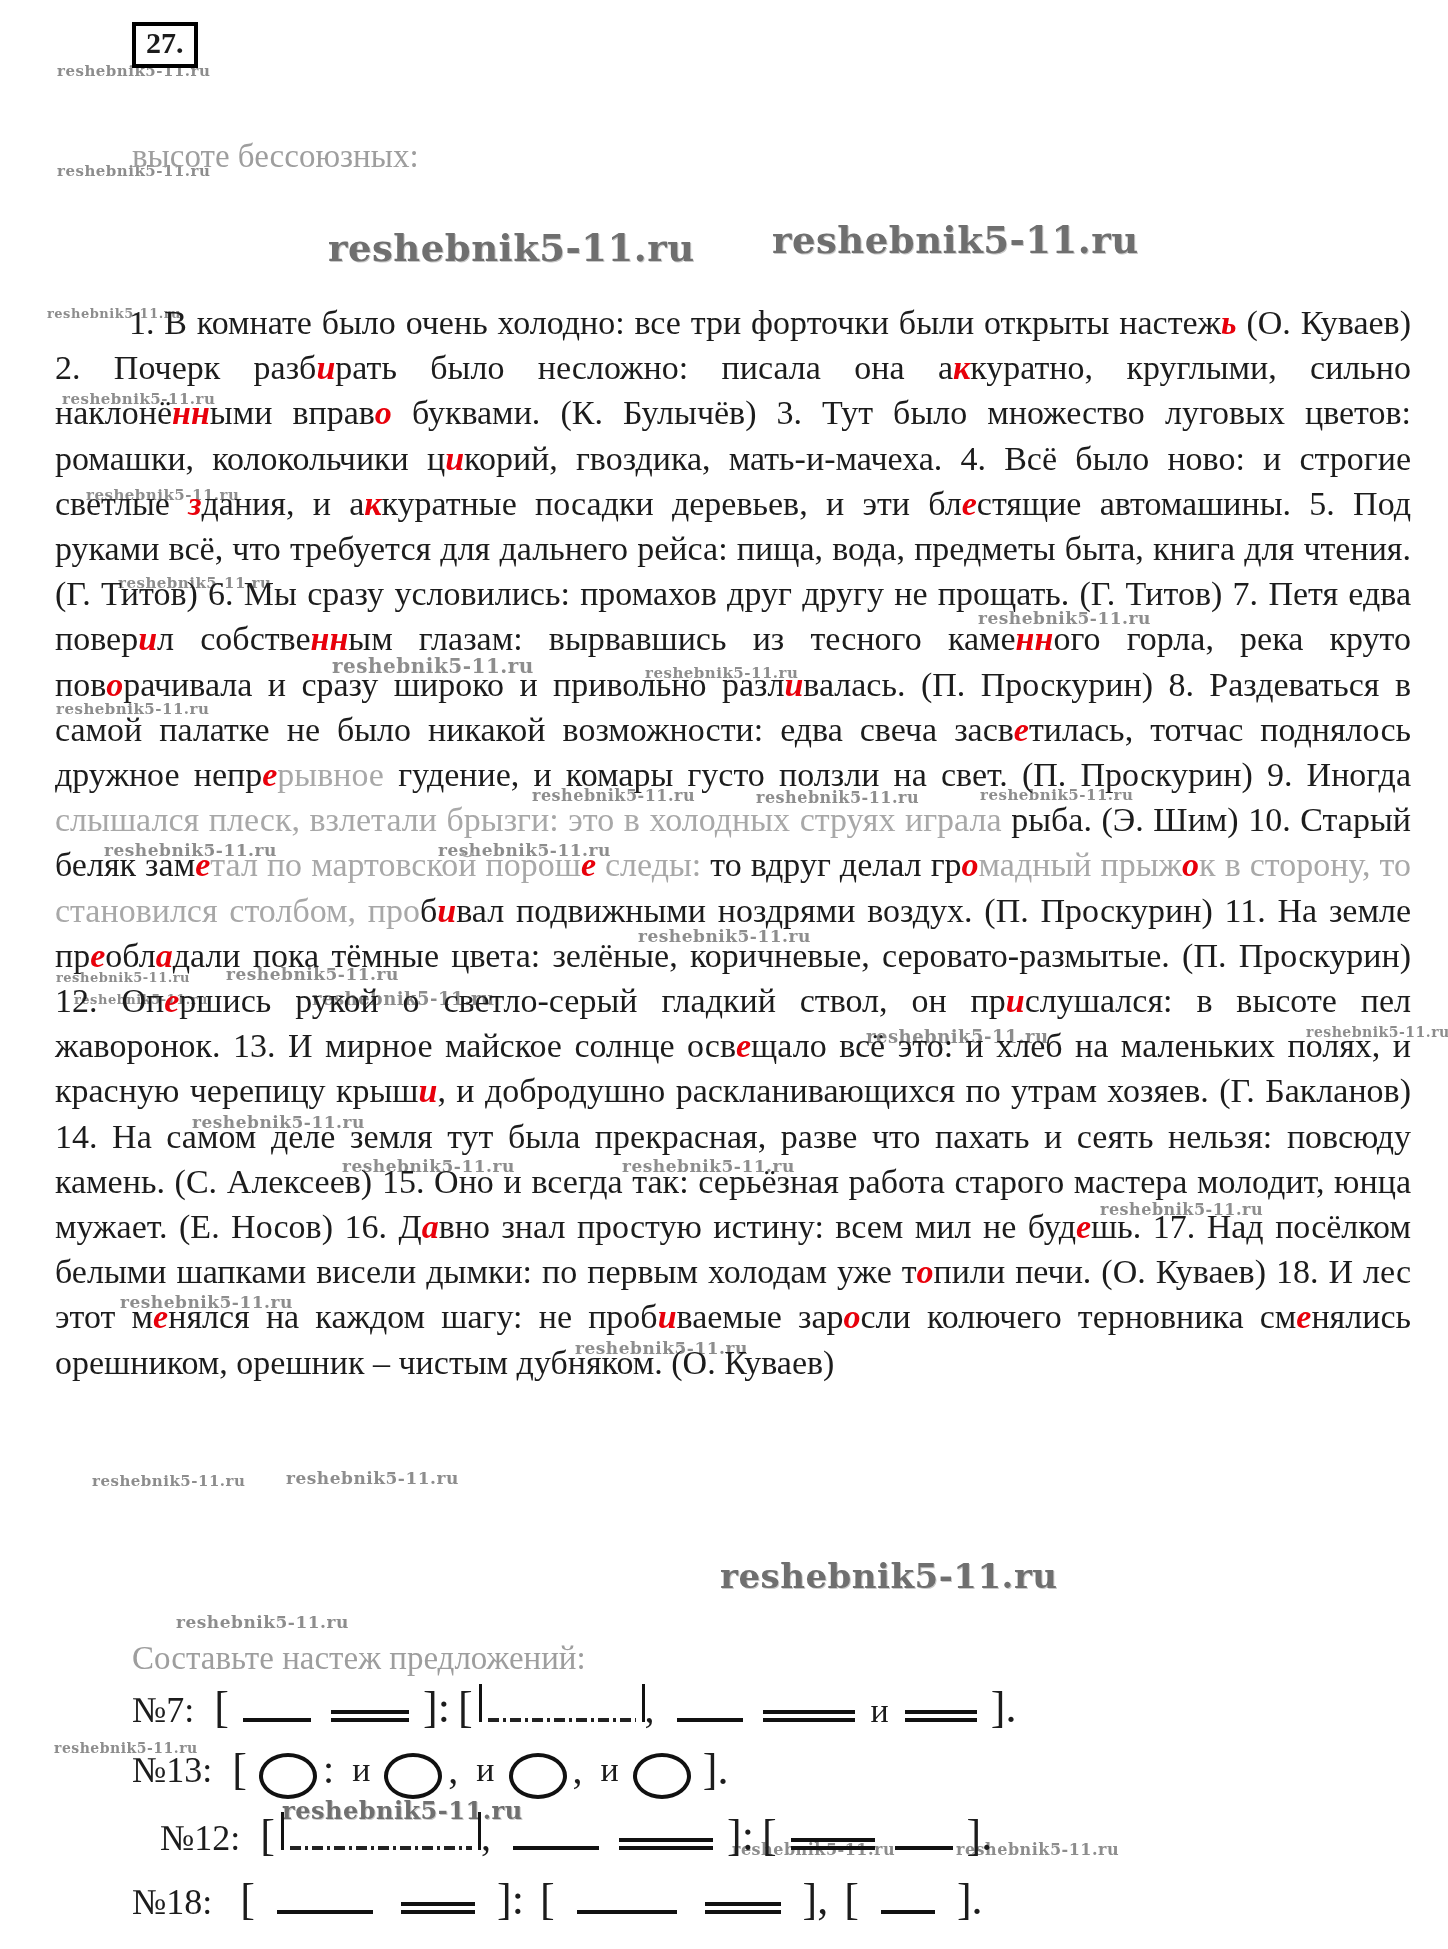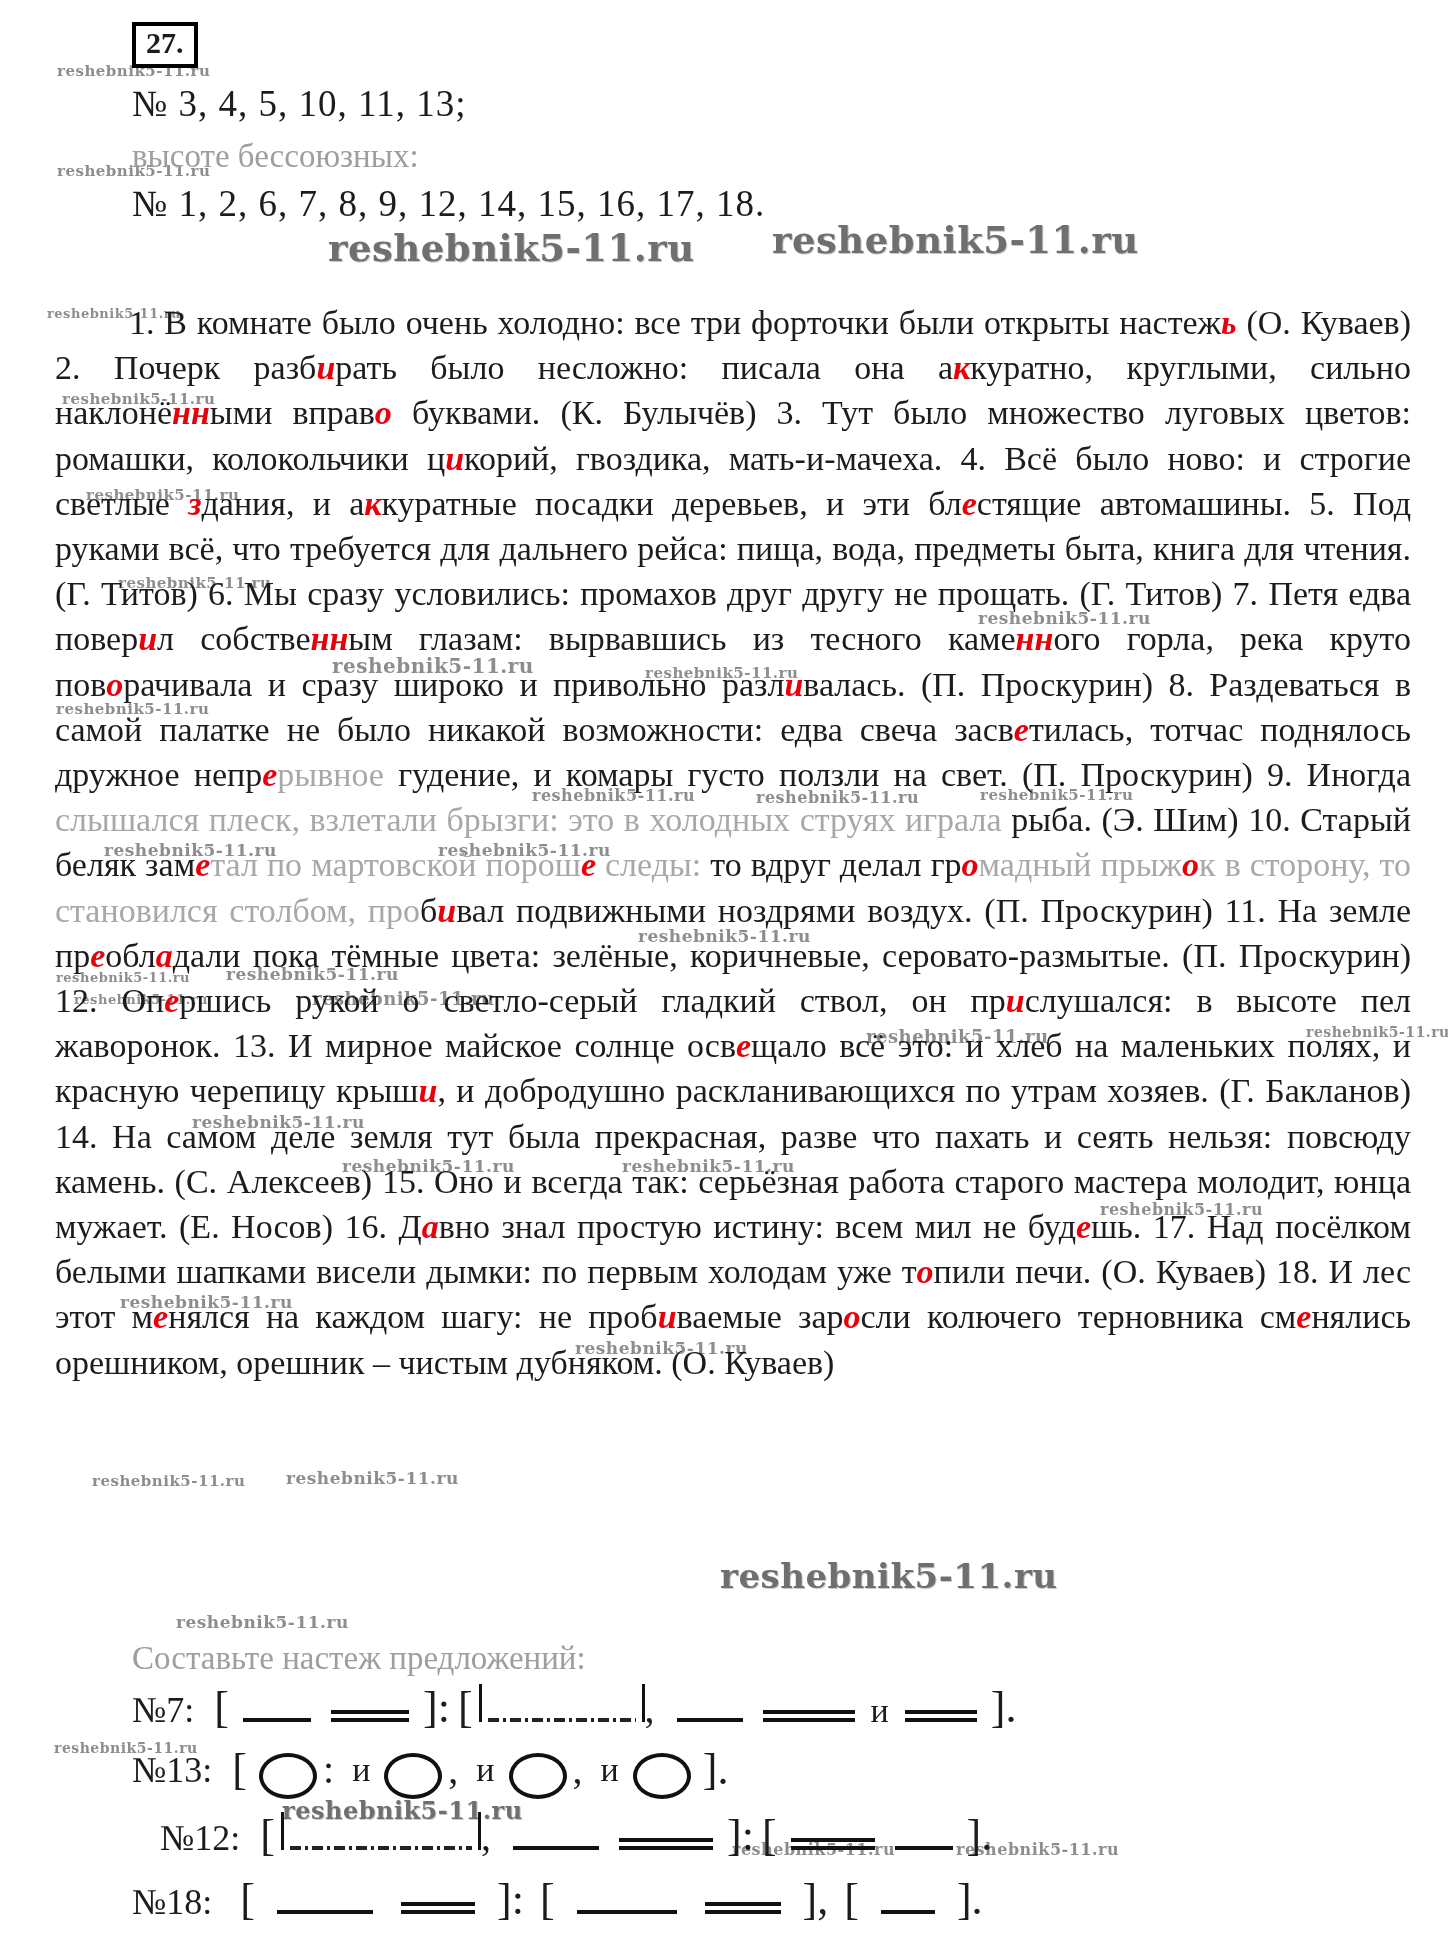--- a/index.html
+++ b/index.html
@@ -78,25 +78,23 @@
       <span class="wm wm-big" style="left: 720px; top: 1556px; font-size: 34px;">reshebnik5-11.ru</span>
       <span class="wm" style="left: 176px; top: 1612px; font-size: 17px;">reshebnik5-11.ru</span>
       <span class="wm" style="left: 54px; top: 1740px; font-size: 14px;">reshebnik5-11.ru</span>
       <span class="wm wm-big" style="left: 282px; top: 1796px; font-size: 24px;">reshebnik5-11.ru</span>
       <span class="wm" style="left: 732px; top: 1840px; font-size: 16px;">reshebnik5-11.ru</span>
       <span class="wm" style="left: 956px; top: 1840px; font-size: 16px;">reshebnik5-11.ru</span>
     </div>
 
   <div class="num-box">27.</div>
 
-  <div class="ans" style="top:82px;">№ 3, 4, 5, 10, 11, 13;</div>
 
   <div class="gray-label" style="top:138px;">высоте бессоюзных:</div>
 
-  <div class="ans" style="top:182px;">№ 1, 2, 6, 7, 8, 9, 12, 14, 15, 16, 17, 18.</div>
 
   <p class="body-text" id="bodyText"><span>1. В комнате было очень холодно: все три форточки были открыты настеж</span><span class="r">ь</span><span> (О. Куваев) 2. Почерк разб</span><span class="r">и</span><span>рать было несложно: писала она а</span><span class="r">к</span><span>куратно, круглыми, сильно наклонё</span><span class="r">нн</span><span>ыми вправ</span><span class="r">о</span><span> буквами. (К. Булычёв) 3. Тут было множество луговых цветов: ромашки, колокольчики ц</span><span class="r">и</span><span>корий, гвоздика, мать-и-мачеха. 4. Всё было ново: и строгие светлые </span><span class="r">з</span><span>дания, и а</span><span class="r">к</span><span>куратные посадки деревьев, и эти бл</span><span class="r">е</span><span>стящие автомашины. 5. Под руками всё, что требуется для дальнего рейса: пища, вода, предметы быта, книга для чтения. (Г. Титов) 6. Мы сразу условились: промахов друг другу не прощать. (Г. Титов) 7. Петя едва повер</span><span class="r">и</span><span>л собстве</span><span class="r">нн</span><span>ым глазам: вырвавшись из тесного каме</span><span class="r">нн</span><span>ого горла, река круто пов</span><span class="r">о</span><span>рачивала и сразу широко и привольно разл</span><span class="r">и</span><span>валась. (П. Проскурин) 8. Раздеваться в самой палатке не было никакой возможности: едва свеча засв</span><span class="r">е</span><span>тилась, тотчас поднялось дружное непр</span><span class="r">е</span><span class="g">рывное</span><span> гудение, и комары густо ползли на свет. (П. Проскурин) 9. Иногда </span><span class="g">слышался плеск, взлетали брызги: это в холодных струях играла</span><span> рыба. (Э. Шим) 10. Старый беляк зам</span><span class="r">е</span><span class="g">тал по мартовской порош</span><span class="r">е</span><span class="g"> следы:</span><span> то вдруг делал гр</span><span class="r">о</span><span class="g">мадный прыж</span><span class="r">о</span><span class="g">к в сторону, то становился столбом, про</span><span>б</span><span class="r">и</span><span>вал подвижными ноздрями воздух. (П. Проскурин) 11. На земле пр</span><span class="r">е</span><span>обл</span><span class="r">а</span><span>дали пока тёмные цвета: зелёные, коричневые, серовато-размытые. (П. Проскурин) 12. Оп</span><span class="r">е</span><span>ршись рукой о светло-серый гладкий ствол, он пр</span><span class="r">и</span><span>слушался: в высоте пел жаворонок. 13. И мирное майское солнце осв</span><span class="r">е</span><span>щало всё это: и хлеб на маленьких полях, и красную черепицу крыш</span><span class="r">и</span><span>, и добродушно раскланивающихся по утрам хозяев. (Г. Бакланов) 14. На самом деле земля тут была прекрасная, разве что пахать и сеять нельзя: повсюду камень. (С. Алексеев) 15. Оно и всегда так: серьёзная работа старого мастера молодит, юнца мужает. (Е. Носов) 16. Д</span><span class="r">а</span><span>вно знал простую истину: всем мил не буд</span><span class="r">е</span><span>шь. 17. Над посёлком белыми шапками висели дымки: по первым холодам уже т</span><span class="r">о</span><span>пили печи. (О. Куваев) 18. И лес этот м</span><span class="r">е</span><span>нялся на каждом шагу: не проб</span><span class="r">и</span><span>ваемые зар</span><span class="r">о</span><span>сли колючего терновника см</span><span class="r">е</span><span>нялись орешником, орешник – чистым дубняком. (О. Куваев)</span></p>
 
   <div class="gray-label" style="top:1640px;">Составьте настеж предложений:</div>
 
   <div id="schemes">
       <div class="scheme-row" style="top: 1682px;">
         <span class="scheme-label">№7:</span>
         <span class="bracket">[</span>
         <span class="l1" style="width: 68px;"></span>

